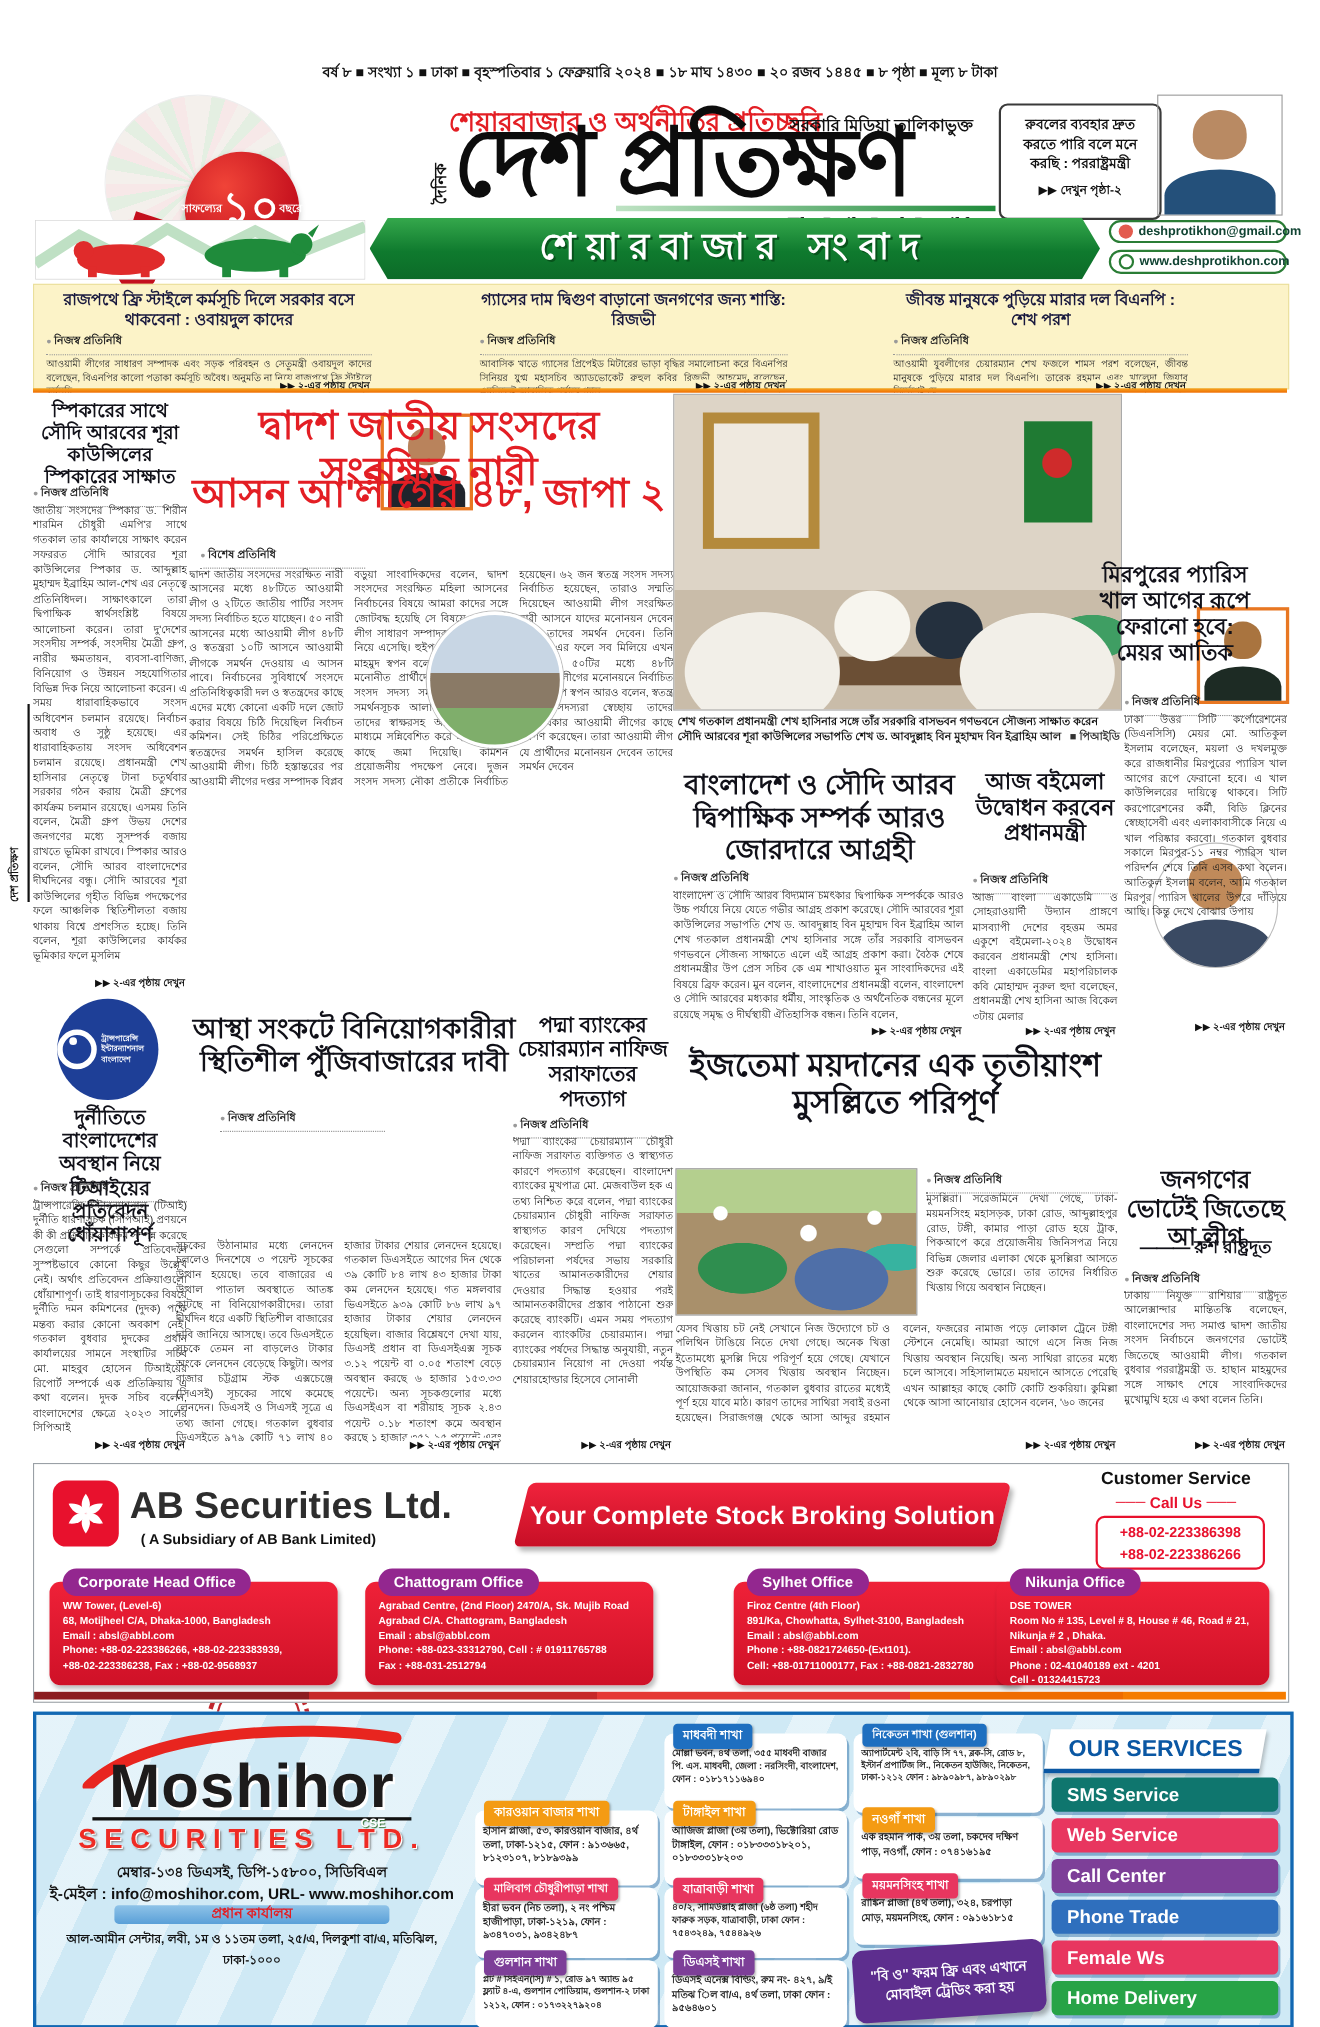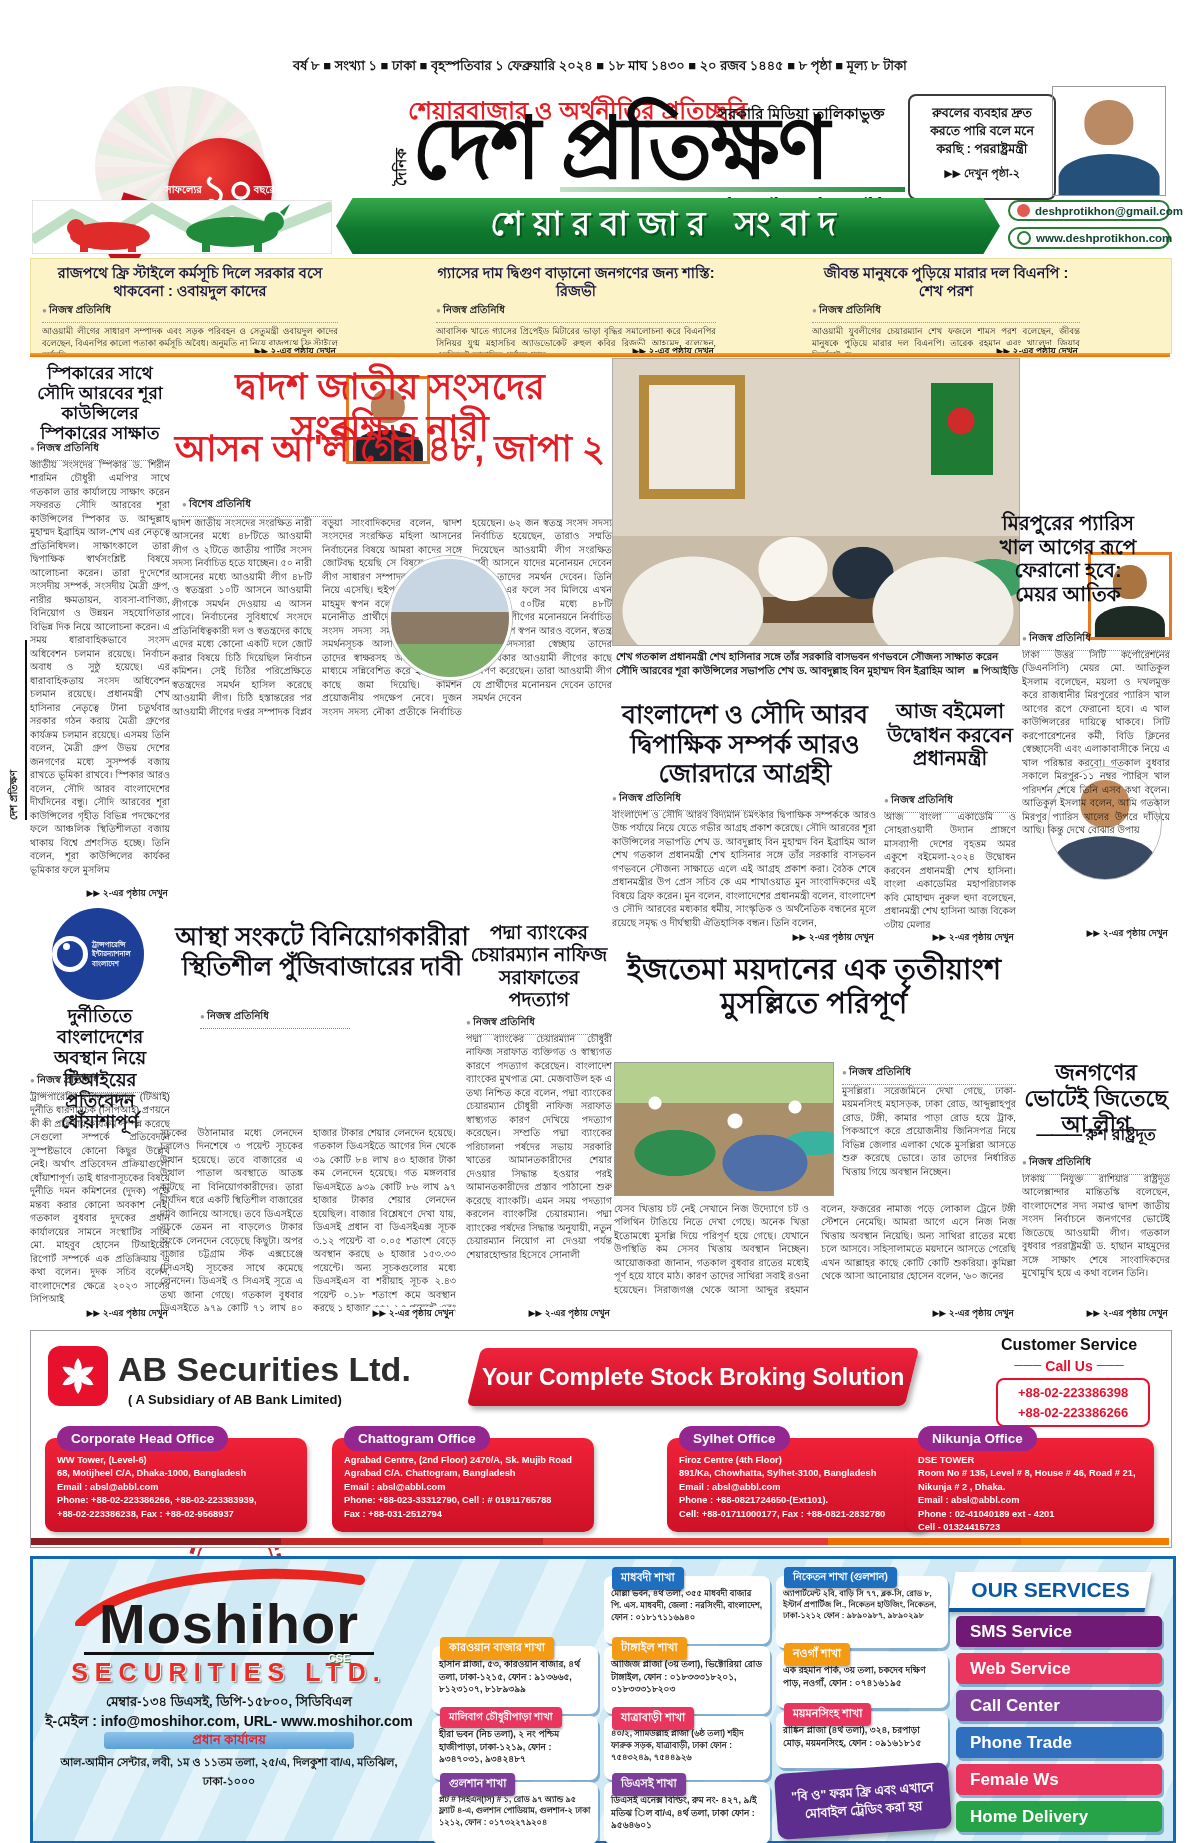--- a/index.html
+++ b/index.html
@@ -425,20 +425,20 @@
   </div>
   <div class="card" style="left:776px;top:1712px;width:158px;height:40px;">
     <span class="pillt c-crim">ময়মনসিংহ শাখা</span>
     <div class="txt">রাঙ্কিন প্লাজা (৪র্থ তলা), ৩২৪, চরপাড়া মোড়, ময়মনসিংহ, ফোন : ০৯১৬১৮১৫</div>
   </div>
   <div class="sticker" style="left:776px;top:1768px;width:158px;height:58px;">"বি ও" ফরম ফ্রি এবং এখানে মোবাইল ট্রেডিং করা হয়</div>
 
   <div class="abs svc-banner" style="left:952px;top:1572px;width:196px;height:36px;">
     <span>OUR SERVICES</span>
   </div>
-  <div class="svc" style="left:956px;top:1616px;width:192px;height:31px;background:#701a75;text-align:right;">SMS Service</div>
+  <div class="svc" style="left:956px;top:1616px;width:192px;height:31px;background:#0f766e;text-align:right;">SMS Service</div>
   <div class="svc" style="left:956px;top:1653px;width:192px;height:31px;background:#e8365f;">Web Service</div>
   <div class="svc" style="left:956px;top:1690px;width:192px;height:31px;background:#7d3f98;">Call Center</div>
   <div class="svc" style="left:956px;top:1727px;width:192px;height:31px;background:#2f6fbd;">Phone Trade</div>
   <div class="svc" style="left:956px;top:1764px;width:192px;height:31px;background:#e8365f;">Female Ws</div>
   <div class="svc" style="left:956px;top:1801px;width:192px;height:31px;background:#27a347;">Home Delivery</div>
 
 </div>
 
 </body></html>

